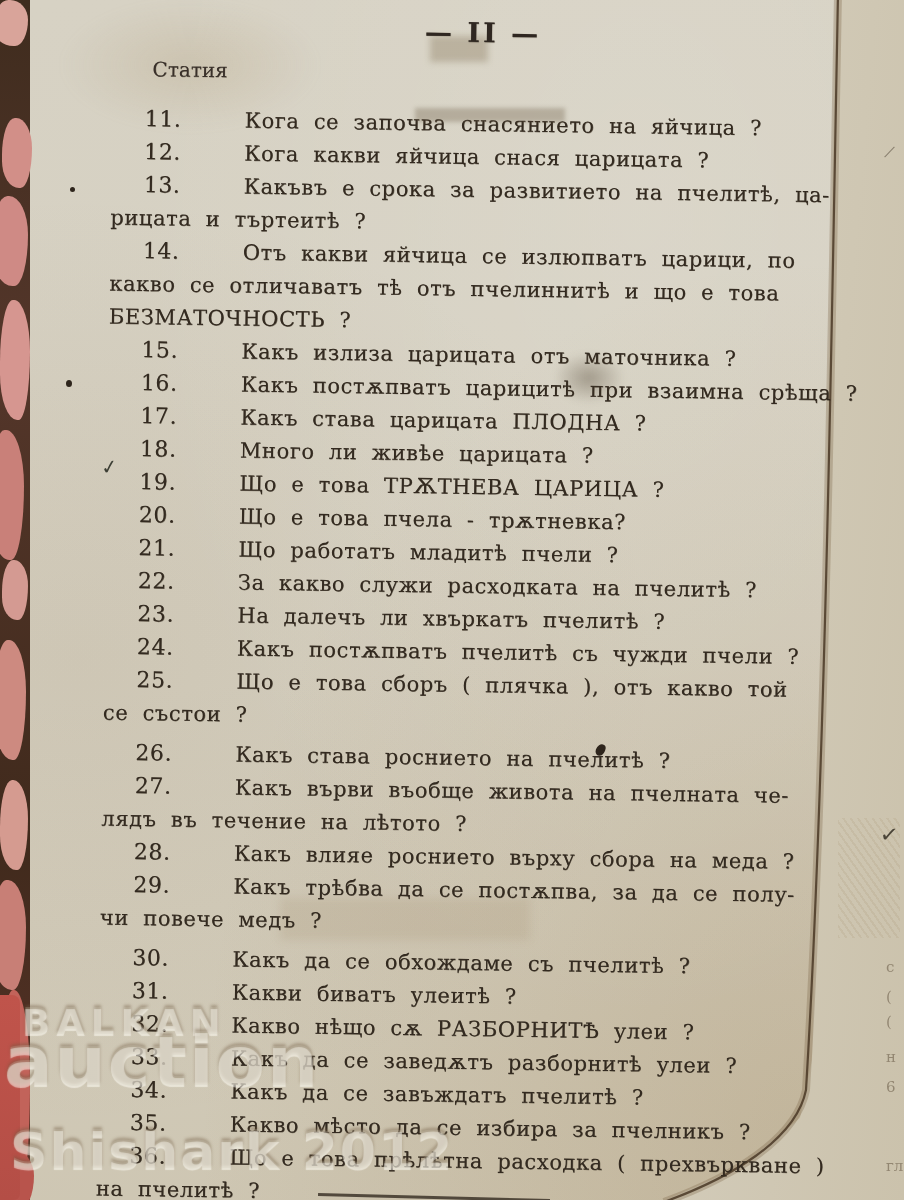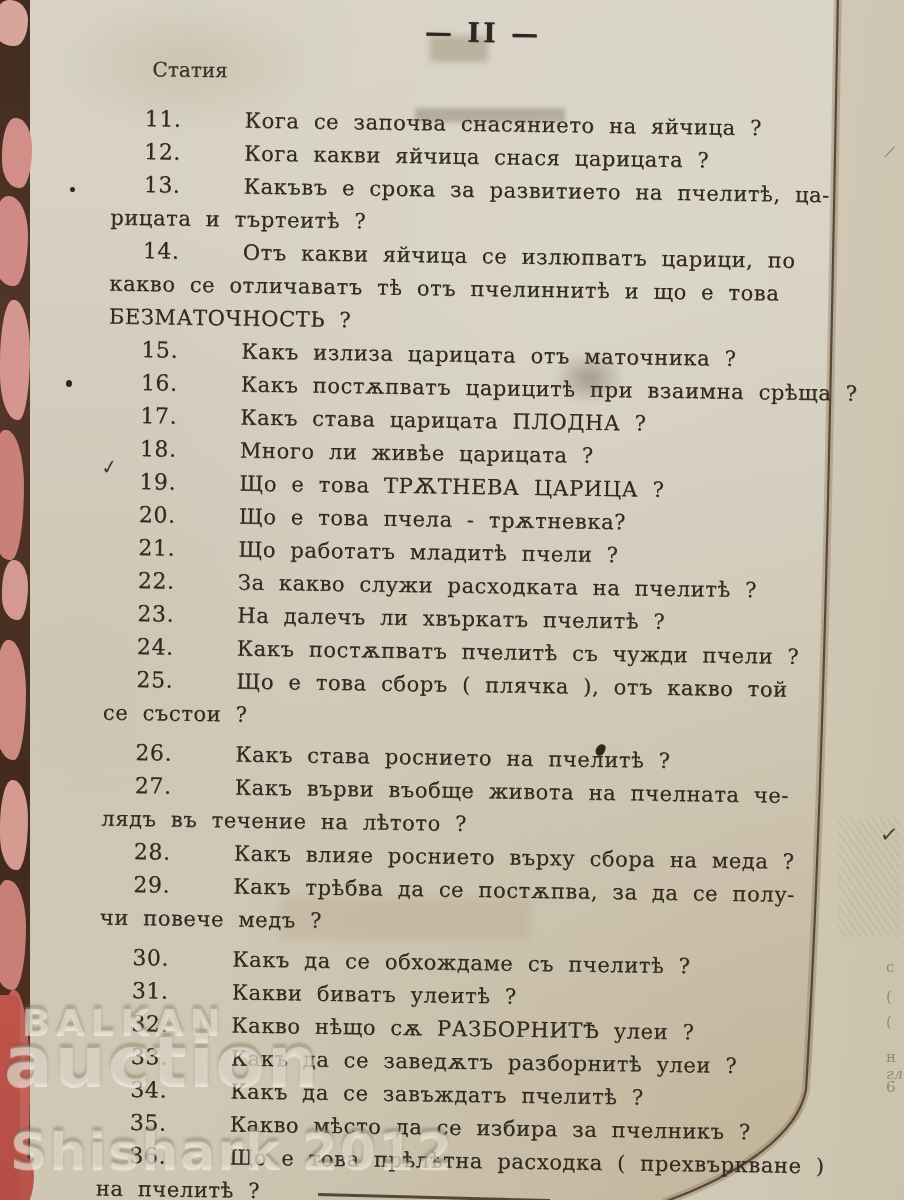--- a/index.html
+++ b/index.html
@@ -290,21 +290,21 @@
   <div class="speck" style="left:70px;top:187px;width:5px;height:5px;"></div>
   <div class="speck" style="left:66px;top:380px;width:6px;height:7px;"></div>
   <div class="speck" style="left:596px;top:744px;width:9px;height:12px;border-radius:60% 40% 55% 45%;transform:rotate(20deg);"></div>
 
   <div id="showthrough-col">
       <span class="showthrough" style="left: 886px; top: 958px;">с</span>
       <span class="showthrough" style="left: 886px; top: 988px;">(</span>
       <span class="showthrough" style="left: 886px; top: 1013px;">(</span>
       <span class="showthrough" style="left: 886px; top: 1048px;">н</span>
       <span class="showthrough" style="left: 886px; top: 1078px;">6</span>
-      <span class="showthrough" style="left: 886px; top: 1065px; font-style: italic;">гл</span>
+      <span class="showthrough" style="left: 886px; top: 1157px;">гл</span>
     </div>
 
   <div class="torn-base"></div>
   <div id="torn-blobs">
       <div class="blob" style="left: -6px; top: 0px; width: 34px; height: 46px; background: rgb(217, 164, 154); border-radius: 45% 55% 40% 60% / 55% 45% 60% 40%;"></div>
       <div class="blob" style="left: 2px; top: 118px; width: 30px; height: 70px; background: rgb(210, 143, 136); border-radius: 45% 55% 40% 60% / 55% 45% 60% 40%;"></div>
       <div class="blob" style="left: -8px; top: 196px; width: 36px; height: 90px; background: rgb(207, 138, 133); border-radius: 45% 55% 40% 60% / 55% 45% 60% 40%;"></div>
       <div class="blob" style="left: 0px; top: 300px; width: 30px; height: 120px; background: rgb(214, 150, 144); border-radius: 45% 55% 40% 60% / 55% 45% 60% 40%;"></div>
       <div class="blob" style="left: -10px; top: 430px; width: 34px; height: 130px; background: rgb(201, 128, 121); border-radius: 45% 55% 40% 60% / 55% 45% 60% 40%;"></div>
       <div class="blob" style="left: 2px; top: 560px; width: 26px; height: 60px; background: rgb(212, 154, 146); border-radius: 45% 55% 40% 60% / 55% 45% 60% 40%;"></div>

